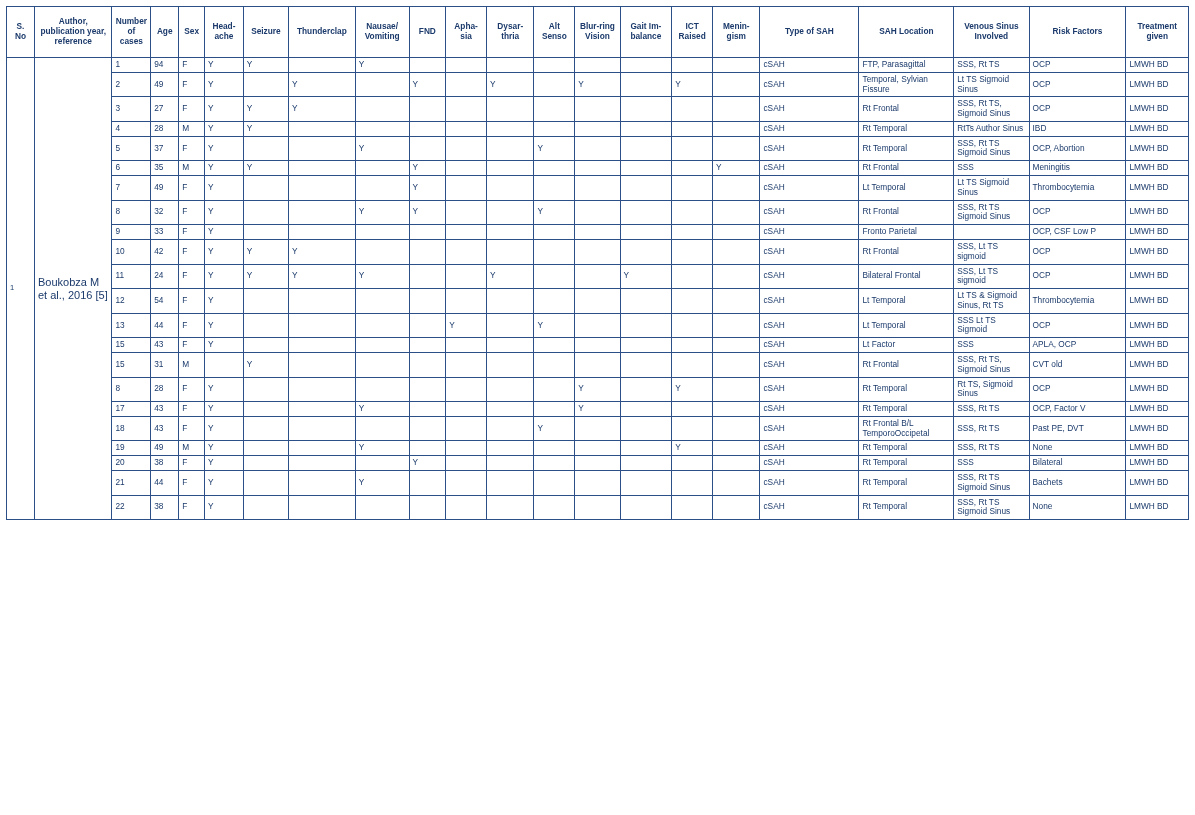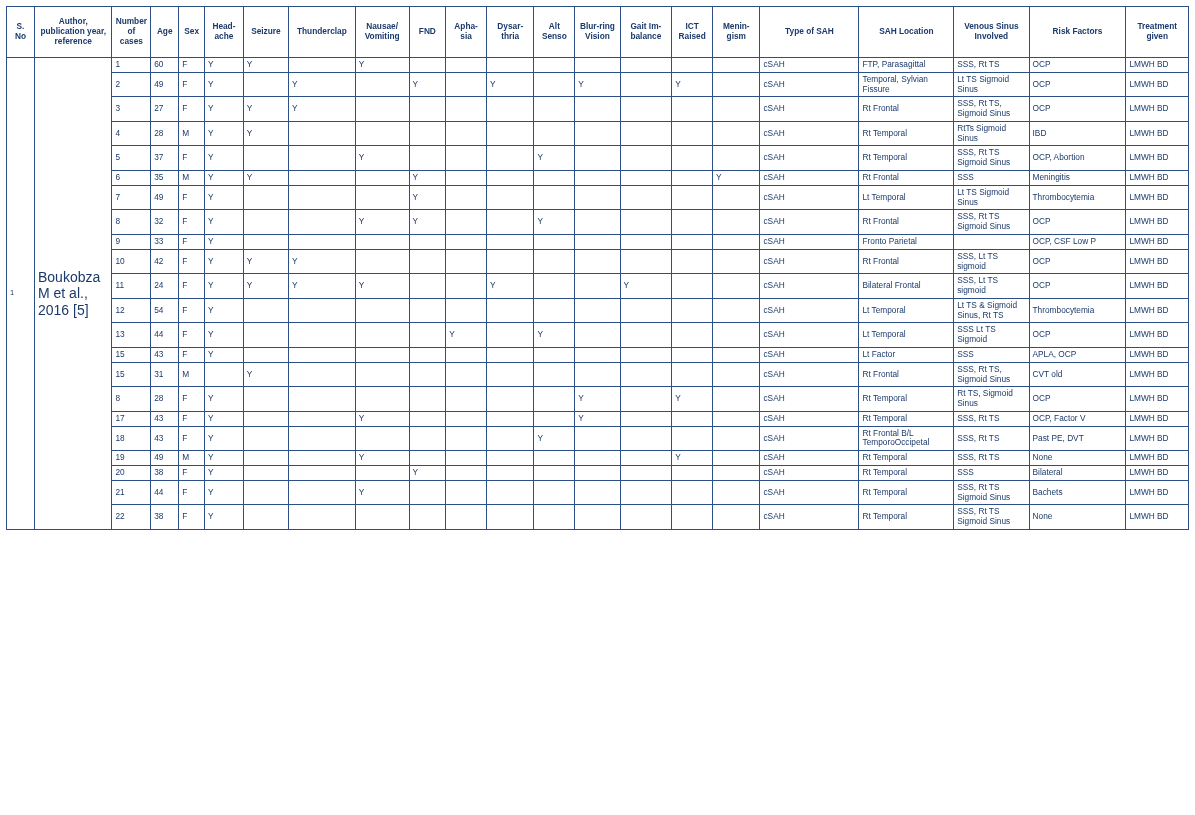--- a/index.html
+++ b/index.html
@@ -48,21 +48,21 @@
   }
   td.c { text-align: center; }
   td.sno {
     text-align: center;
     vertical-align: middle;
     font-size: 7.5px;
   }
   td.ref {
     text-align: left;
     vertical-align: middle;
-    font-size: 14px;
+    font-size: 11px;
     padding-left: 5px;
   }
   
   col.w-sno      { width: 26px; }
   col.w-author   { width: 72px; }
   col.w-cases    { width: 36px; }
   col.w-age      { width: 26px; }
   col.w-sex      { width: 24px; }
   col.w-head     { width: 36px; }
   col.w-seiz     { width: 42px; }
@@ -135,21 +135,21 @@
         <th>Venous Sinus Involved</th>
         <th>Risk Factors</th>
         <th>Treatment given</th>
       </tr>
     </thead>
     <tbody id="tbody">
         <tr>
           <td class="sno" rowspan="22">1</td>
           <td class="ref" rowspan="22">Boukobza M et al., 2016 [5]</td>
           <td class="c">1</td>
-          <td class="">60</td>
+          <td class="">94</td>
           <td class="">F</td>
           <td class="">Y</td>
           <td class="">Y</td>
           <td class=""></td>
           <td class="">Y</td>
           <td class=""></td>
           <td class=""></td>
           <td class=""></td>
           <td class=""></td>
           <td class=""></td>
@@ -217,21 +217,21 @@
           <td class=""></td>
           <td class=""></td>
           <td class=""></td>
           <td class=""></td>
           <td class=""></td>
           <td class=""></td>
           <td class=""></td>
           <td class=""></td>
           <td>cSAH</td>
           <td>Rt Temporal</td>
-          <td>RtTs Sigmoid Sinus</td>
+          <td>RtTs Author Sinus</td>
           <td>IBD</td>
           <td>LMWH BD</td>
         </tr>
         <tr>
           <td class="c">5</td>
           <td class="">37</td>
           <td class="">F</td>
           <td class="">Y</td>
           <td class=""></td>
           <td class=""></td>

